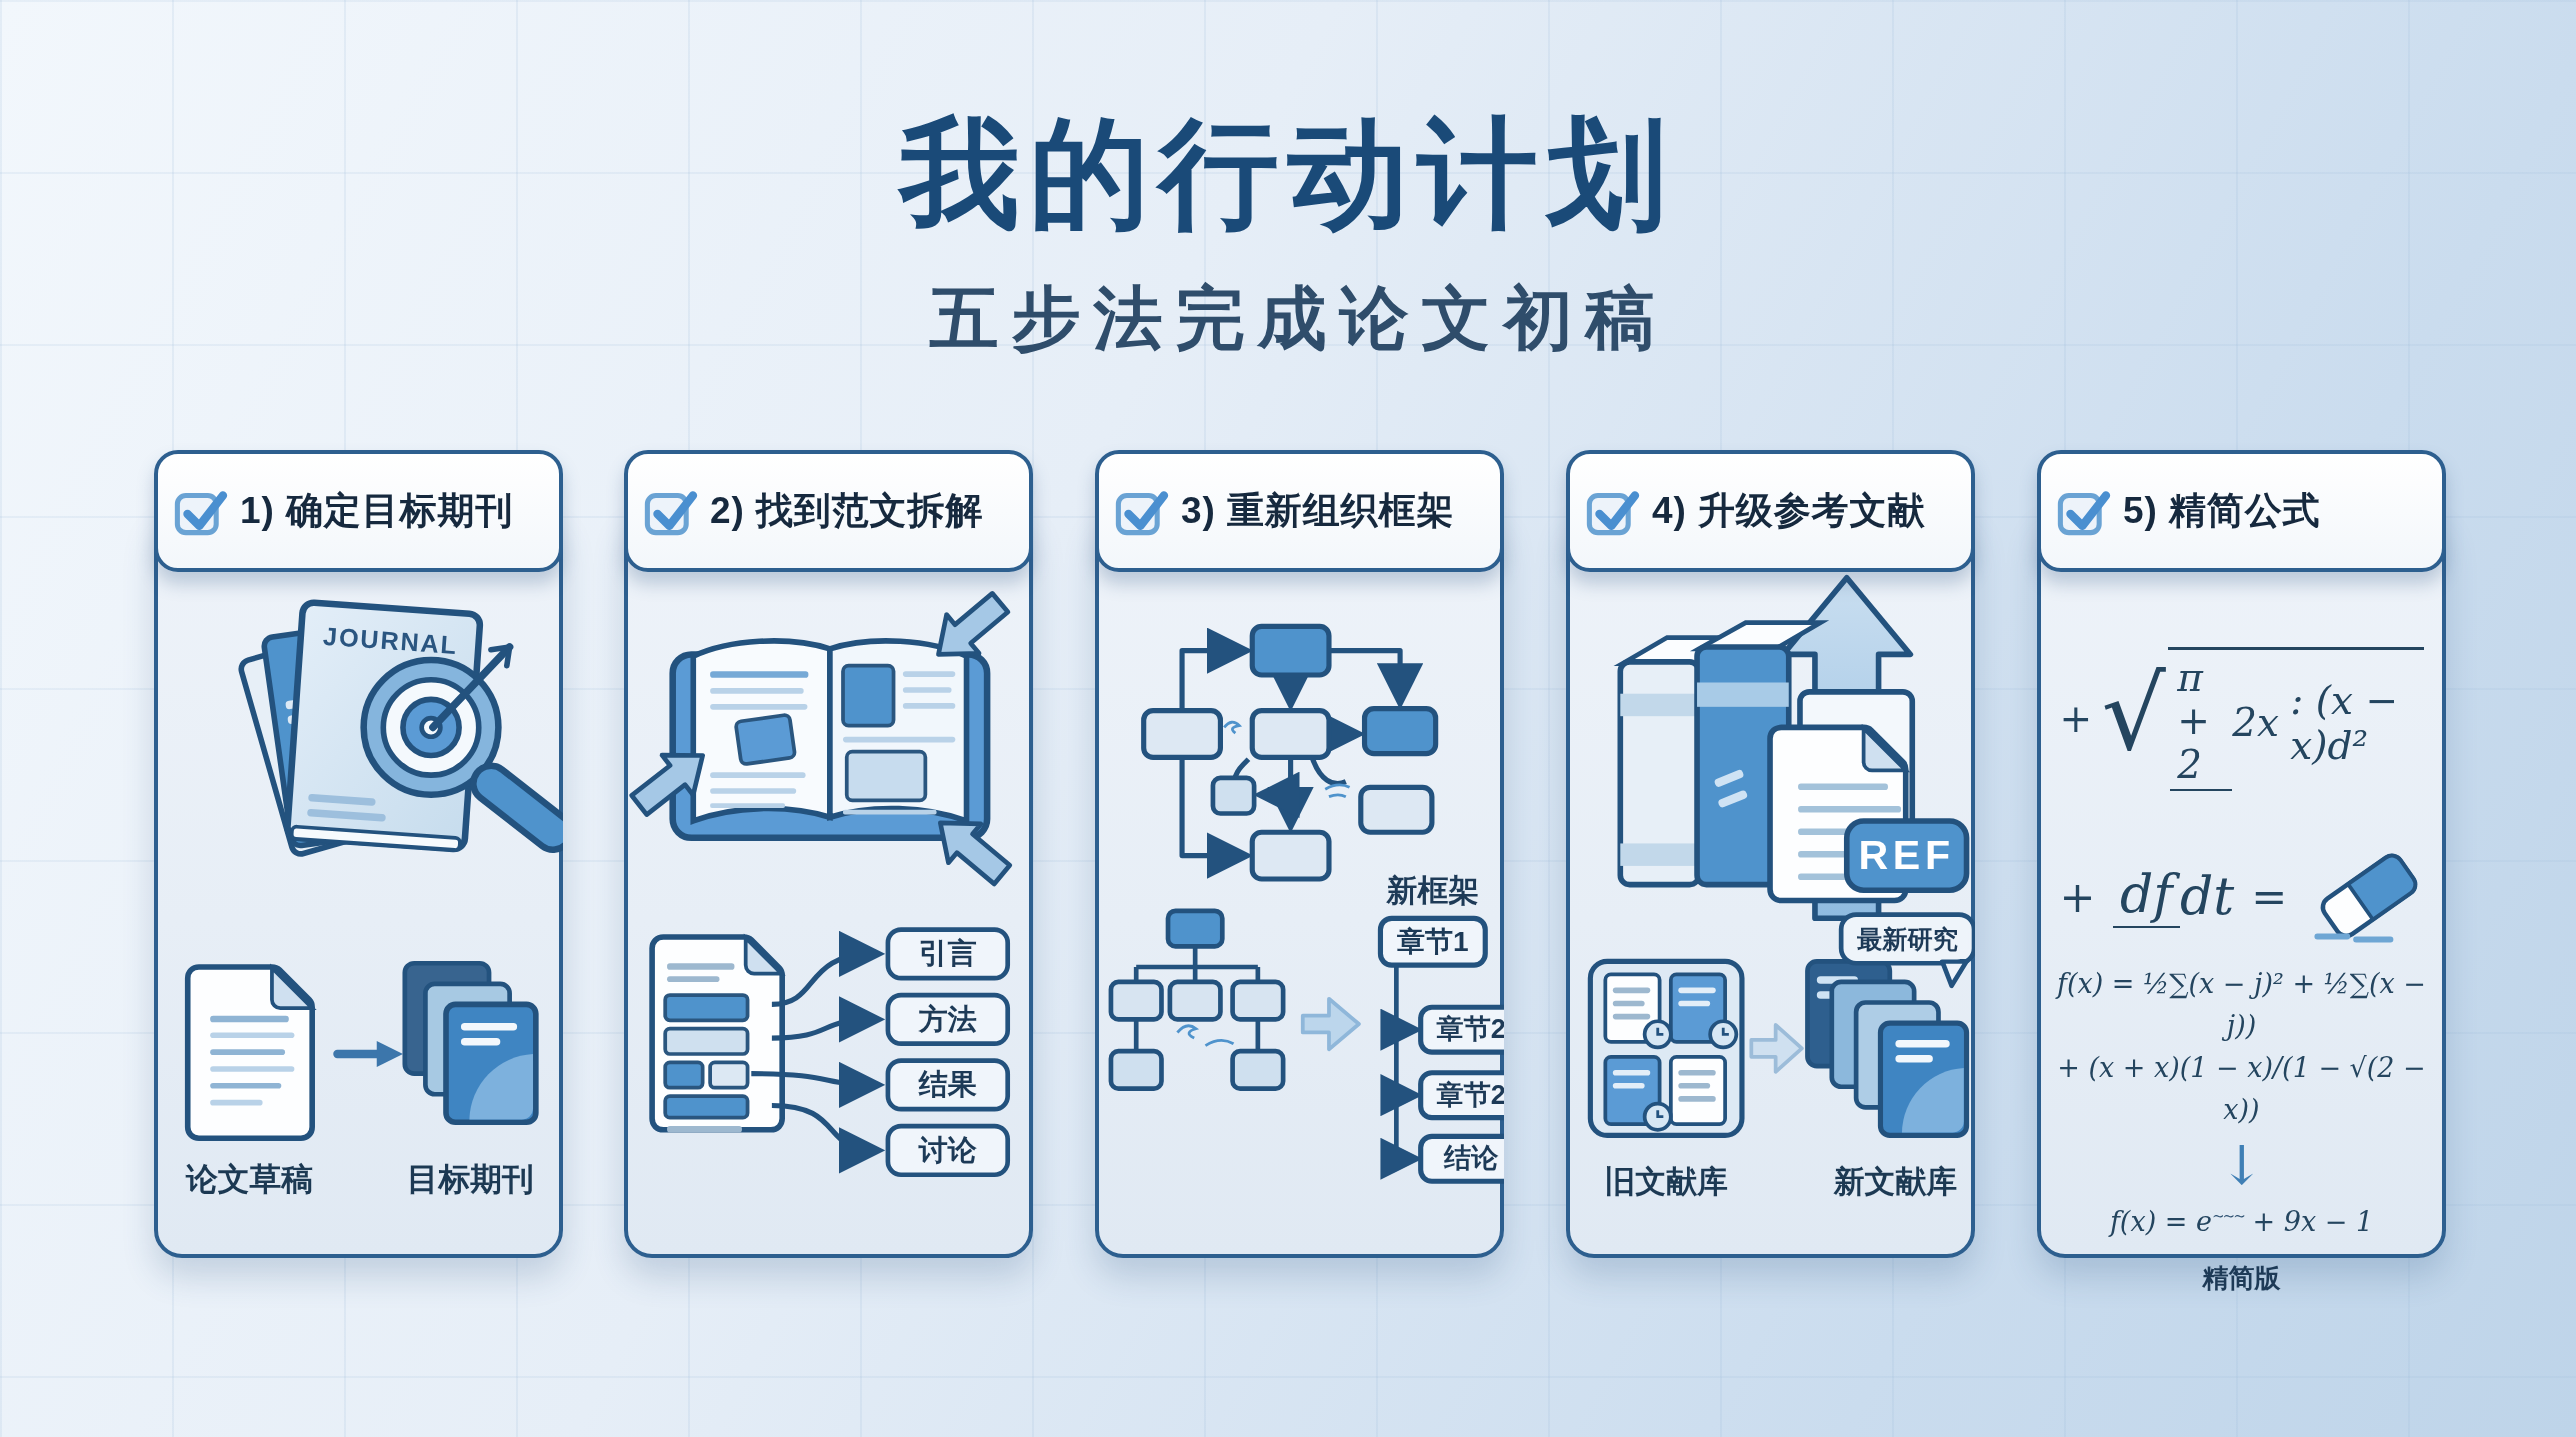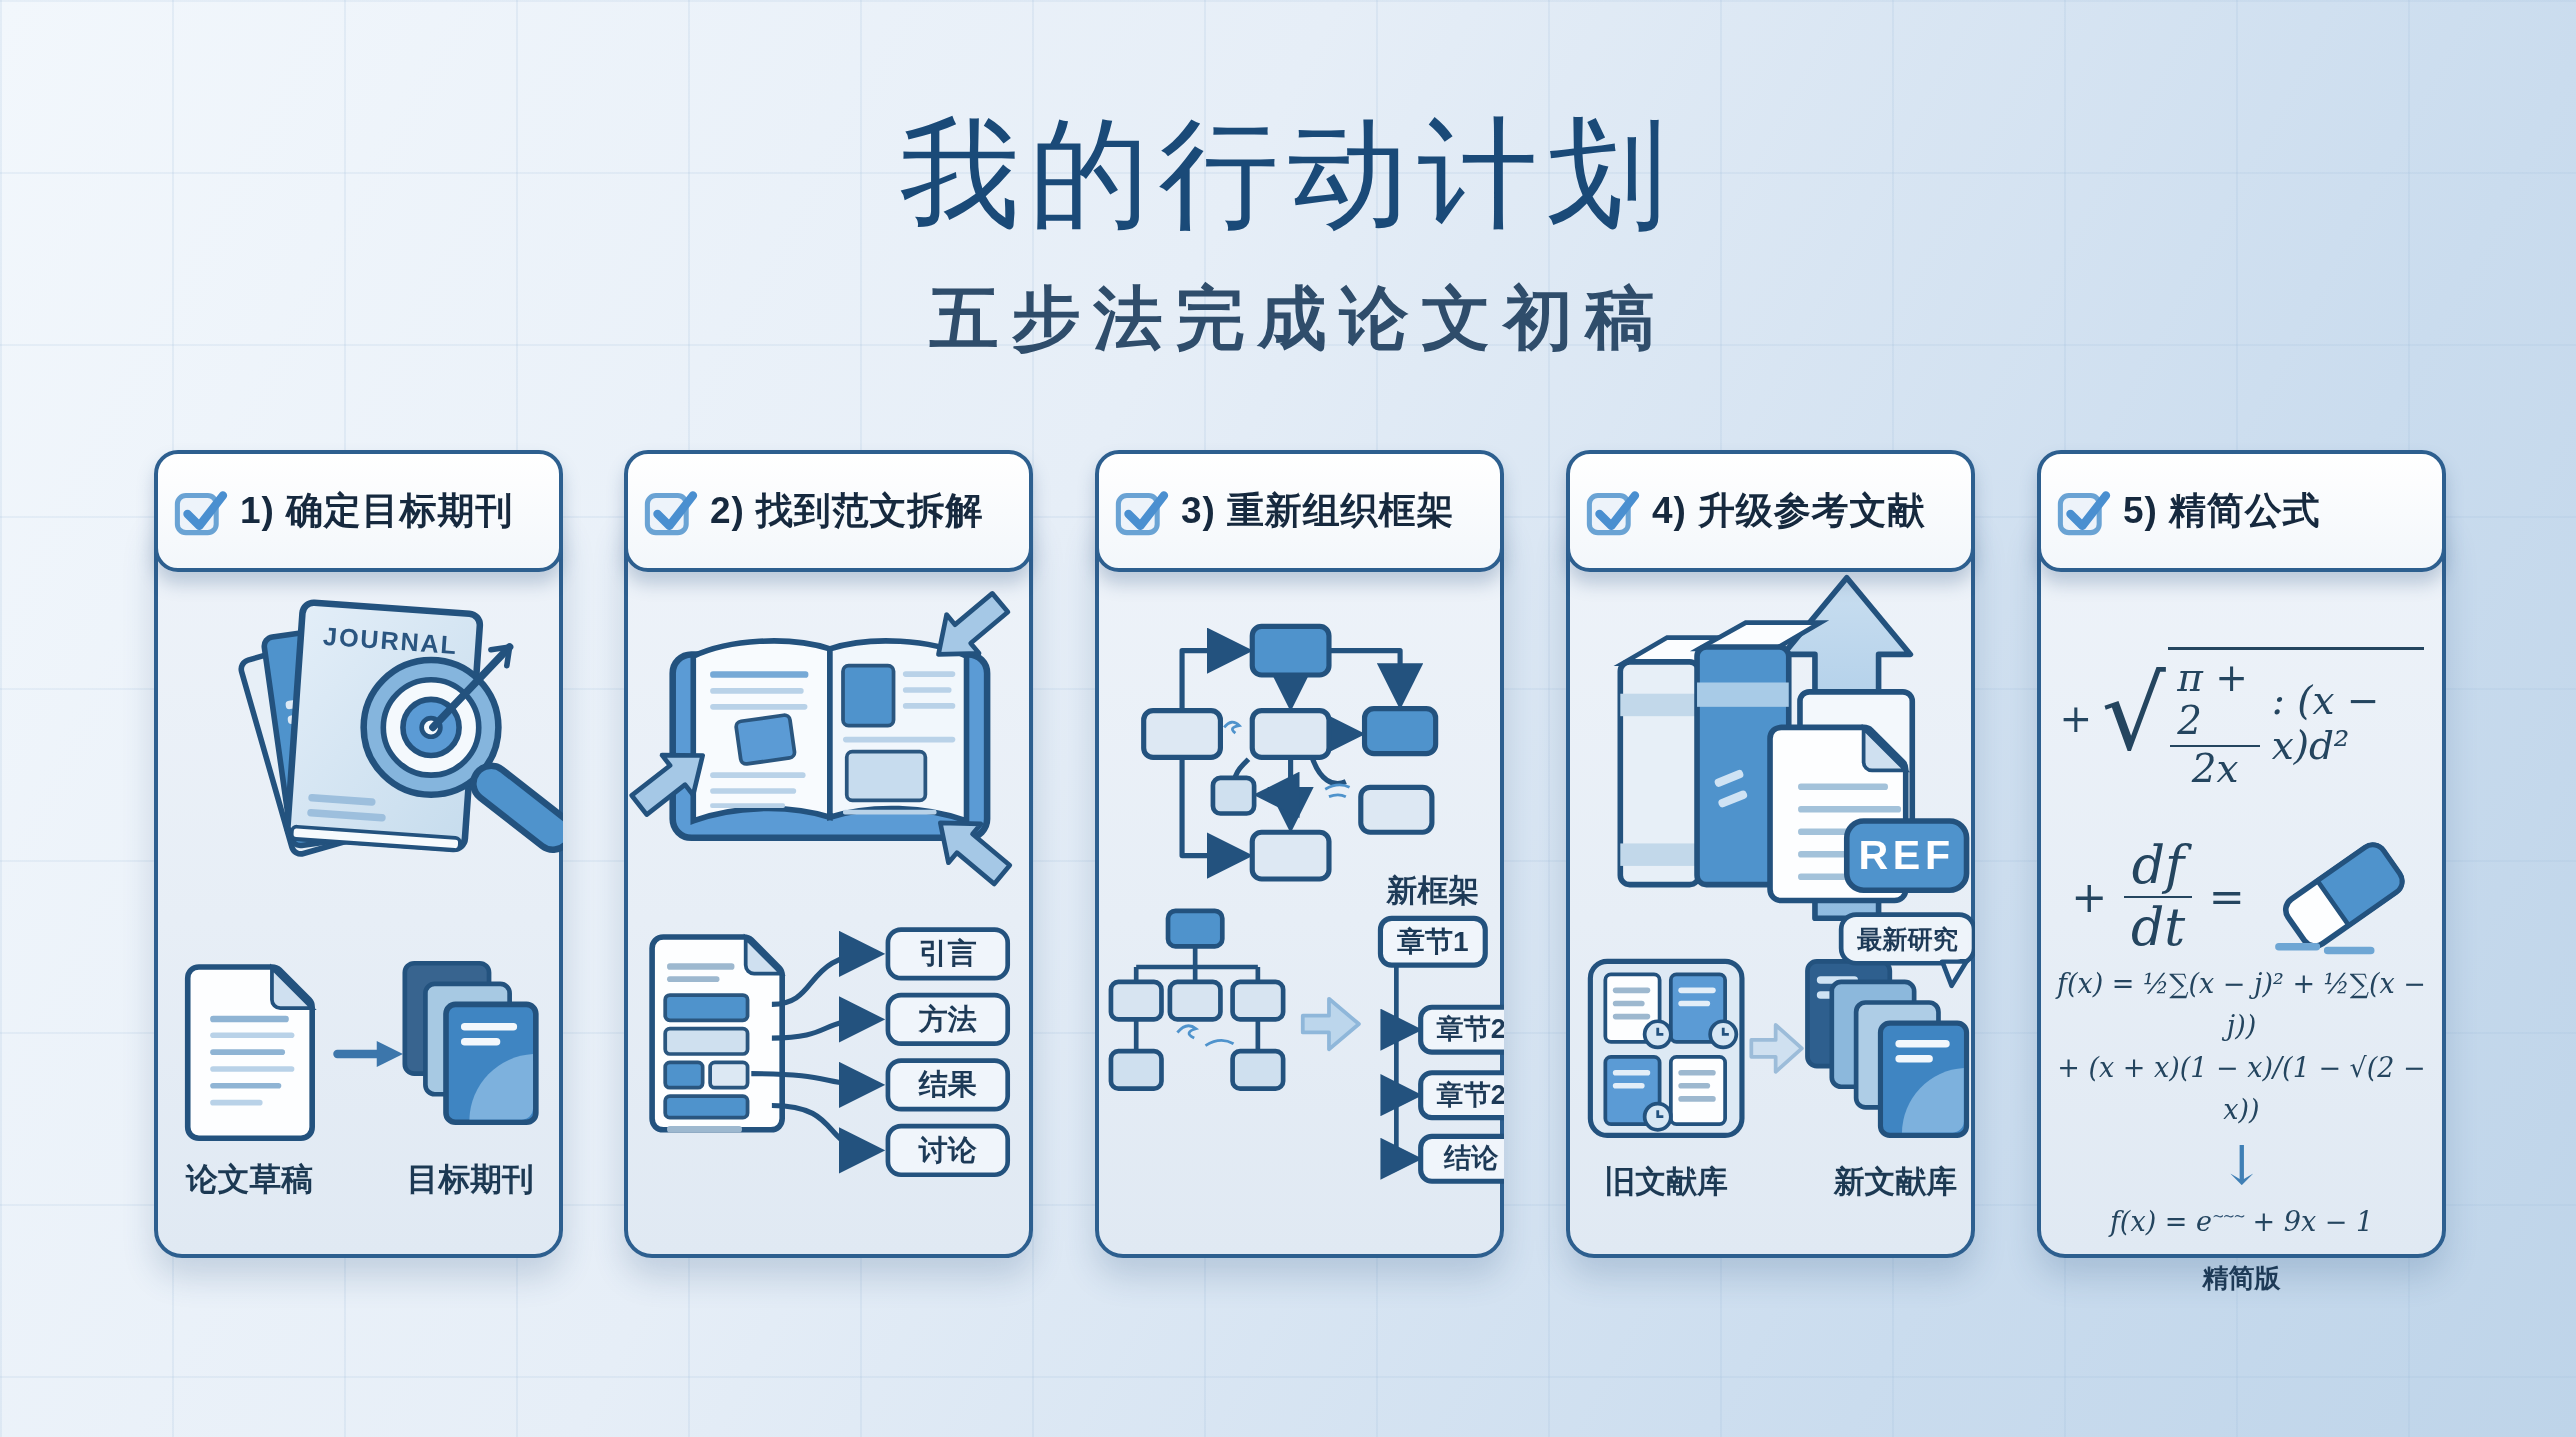--- a/index.html
+++ b/index.html
@@ -6,21 +6,21 @@
   .stage{
     position:relative;width:2576px;height:1438px;overflow:hidden;
     font-family:"Liberation Sans",sans-serif;
     background:
       repeating-linear-gradient(to right, rgba(150,182,214,.16) 0 1.9px, transparent 1.9px 172px),
       repeating-linear-gradient(to bottom, rgba(150,182,214,.14) 0 1.9px, transparent 1.9px 172px),
       linear-gradient(118deg,#f2f7fc 0%,#e6eef7 40%,#cadcee 78%,#bed4e9 100%);
   }
   .main-title{
     position:absolute;left:0;right:0;top:110px;text-align:center;
-    font-size:120px;font-weight:400;color:#1a4a78;letter-spacing:9.4px;line-height:1.05;
+    font-size:120px;font-weight:700;color:#1a4a78;letter-spacing:9.4px;line-height:1.05;
   }
   .sub-title{
     position:absolute;left:0;right:0;top:273px;text-align:center;
     font-size:69px;font-weight:600;color:#2f4d6b;letter-spacing:13px;padding-left:21px;
   }
   .card{position:absolute;top:450px;width:409px;height:808px;}
   .card-body{
     position:absolute;left:0;right:0;top:58px;bottom:0;
     background:linear-gradient(180deg,#eef3f9 0%,#e7eef6 55%,#e0e9f3 100%);
     border:4.7px solid #2d5f8f;border-radius:28px;
@@ -35,21 +35,21 @@
   }
   .card-header .hlabel{font-size:37px;font-weight:800;color:#16293e;letter-spacing:0.9px;white-space:nowrap;}
   .chk{flex:0 0 auto;}
   .card-illo{position:absolute;left:0;top:94px;width:409px;height:714px;z-index:1;}
   
   .math{position:absolute;z-index:1;color:#24455f;font-family:"DejaVu Serif","Liberation Serif",serif;font-style:italic;}
   .math-top{top:197px;left:22.5px;right:22.5px;}
   .eq1{display:flex;align-items:center;justify-content:center;gap:9.4px;font-size:39px;}
   .eq1 .rad{font-size:101px;line-height:.72;font-style:normal;margin-right:-7.5px;transform:translateY(-3.7px);}
   .radicand{display:inline-flex;align-items:center;gap:11.2px;border-top:3.7px solid #24455f;padding:5.6px 5.6px 0 1.9px;}
-  .frac{display:inline-flex;flex-direction:column;align-items:center;line-height:1.12;}
+  .frac{display:inline-flex;flex-direction:row;align-items:center;line-height:1.12;}
   .frac .fnum{border-bottom:2.8px solid #24455f;padding:0 7.5px 1.9px 7.5px;}
   .eq2{display:flex;align-items:center;justify-content:center;gap:17px;font-size:43px;margin-top:45px;}
   .eq2 .frac{font-size:52px;}
   .mop{font-style:normal;}
   .math-bottom{top:513px;left:13px;right:13px;text-align:center;font-size:27px;line-height:1.55;}
   .darr{font-size:54px;color:#3f7fb5;font-style:normal;line-height:1.1;margin:5.6px 0;}
   .scribble{font-size:15px;letter-spacing:-1.9px;color:#2b4f70;}
   .result-label{font-family:"Liberation Sans",sans-serif;font-style:normal;font-size:26px;font-weight:700;color:#1d3a57;margin-top:15px;}
   svg text{font-family:"Liberation Sans",sans-serif;}
 </style>

